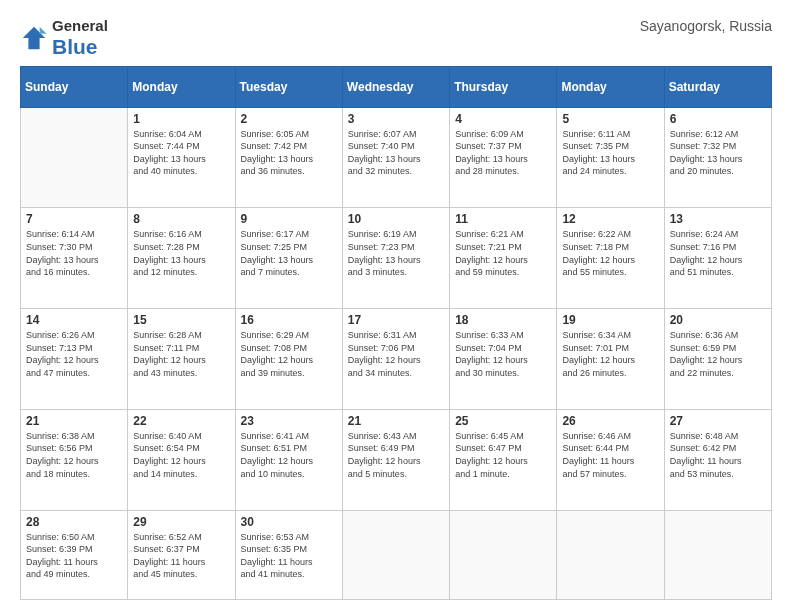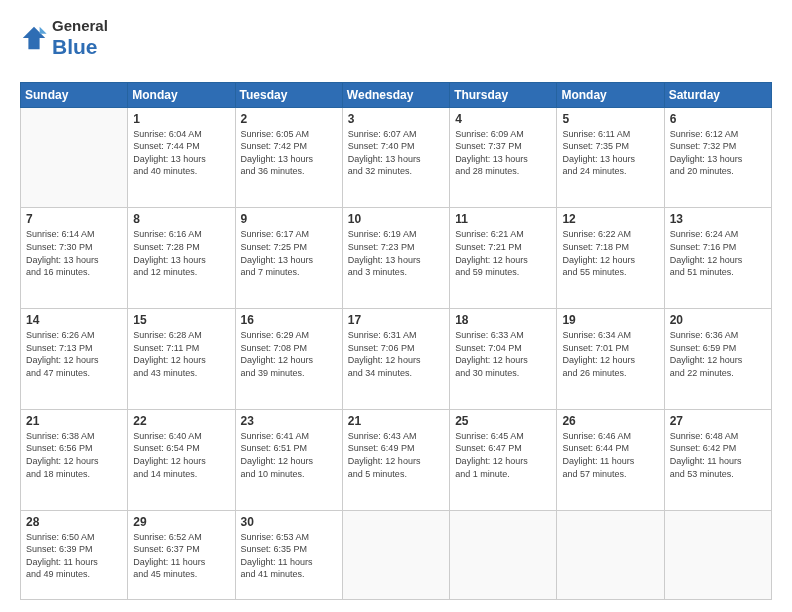--- a/index.html
+++ b/index.html
@@ -14,21 +14,21 @@
       width: 792px;
       height: 612px;
       padding: 18px 20px 12px 20px;
       display: flex;
       flex-direction: column;
     }
     .header {
       display: flex;
       justify-content: space-between;
       align-items: flex-start;
-      margin-bottom: 24px;
+      margin-bottom: 8px;
     }
     .logo {
       display: flex;
       align-items: center;
       gap: 4px;
     }
     .logo-text {
       display: flex;
       flex-direction: column;
       line-height: 1.1;
@@ -65,21 +65,21 @@
       border: 1px solid #ccc;
       border-collapse: collapse;
       width: 100%;
       table-layout: fixed;
     }
     .calendar th {
       background: #2e6db4;
       color: #fff;
       font-size: 12px;
       font-weight: bold;
-      padding: 5px 4px;
+      padding: 13px 4px;
       text-align: left;
       border: 1px solid #2563a0;
     }
     .calendar td {
       border: 1px solid #ccc;
       vertical-align: top;
       padding: 4px 5px;
       font-size: 9.5px;
       color: #333;
       height: 85px;
@@ -112,20 +112,21 @@
       <svg class="logo-icon" viewBox="0 0 40 40">
         <polygon points="20,4 36,20 28,20 28,36 12,36 12,20 4,20" fill="#2e6db4"></polygon>
         <polygon points="28,4 38,14 28,14" fill="#5ba3d9"></polygon>
       </svg>
       <div class="logo-text">
         <span class="logo-general">General</span>
         <span class="logo-blue">Blue</span>
       </div>
     </div>
     <div class="title-block">
+      <div class="title-location">Sayanogorsk, Russia</div>
     </div>
   </div>
 
   <table class="calendar">
     <thead>
       <tr>
         <th>Sunday</th>
         <th>Monday</th>
         <th>Tuesday</th>
         <th>Wednesday</th>

